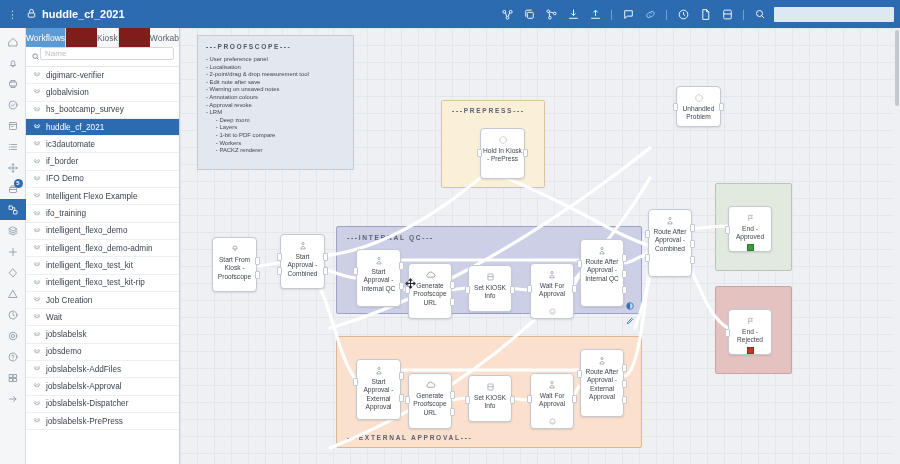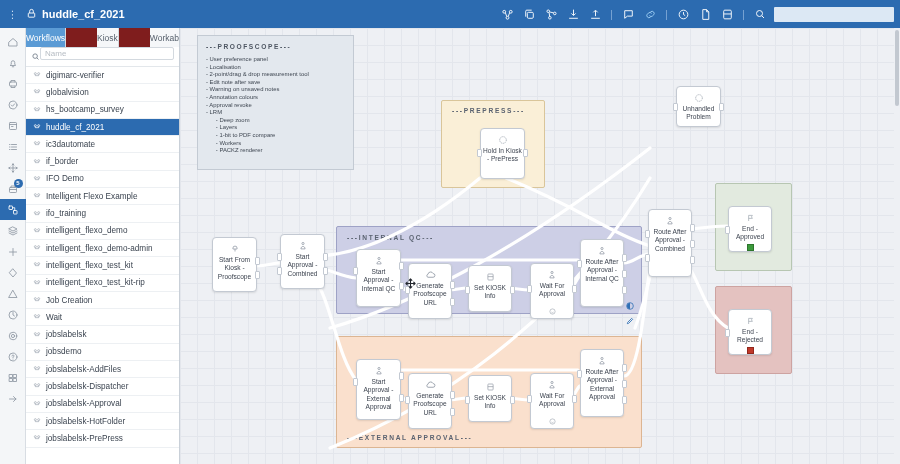--- a/index.html
+++ b/index.html
@@ -556,37 +556,29 @@
             <path d="M7 11v3h10v-3"></path>
           </svg></span>
         <span>jobslabelsk-AddFiles</span>
       </div>
       <div class="wf-item">
         <span class="wf-ico"><svg width="8" height="8" viewBox="0 0 24 24" fill="none" stroke="#a3abb6" stroke-width="2.2">
             <circle cx="7" cy="8" r="3"></circle>
             <circle cx="17" cy="8" r="3"></circle>
             <path d="M7 11v3h10v-3"></path>
           </svg></span>
+        <span>jobslabelsk-Approval</span>
+      </div>
+      <div class="wf-item">
+        <span class="wf-ico"><svg width="8" height="8" viewBox="0 0 24 24" fill="none" stroke="#a3abb6" stroke-width="2.2">
+            <circle cx="7" cy="8" r="3"></circle>
+            <circle cx="17" cy="8" r="3"></circle>
+            <path d="M7 11v3h10v-3"></path>
+          </svg></span>
         <span>jobslabelsk-Dispatcher</span>
-      </div>
-      <div class="wf-item">
-        <span class="wf-ico"><svg width="8" height="8" viewBox="0 0 24 24" fill="none" stroke="#a3abb6" stroke-width="2.2">
-            <circle cx="7" cy="8" r="3"></circle>
-            <circle cx="17" cy="8" r="3"></circle>
-            <path d="M7 11v3h10v-3"></path>
-          </svg></span>
-        <span>jobslabelsk-Approval</span>
-      </div>
-      <div class="wf-item">
-        <span class="wf-ico"><svg width="8" height="8" viewBox="0 0 24 24" fill="none" stroke="#a3abb6" stroke-width="2.2">
-            <circle cx="7" cy="8" r="3"></circle>
-            <circle cx="17" cy="8" r="3"></circle>
-            <path d="M7 11v3h10v-3"></path>
-          </svg></span>
-        <span>jobslabelsk-HotFolder</span>
       </div>
       <div class="wf-item">
         <span class="wf-ico"><svg width="8" height="8" viewBox="0 0 24 24" fill="none" stroke="#a3abb6" stroke-width="2.2">
             <circle cx="7" cy="8" r="3"></circle>
             <circle cx="17" cy="8" r="3"></circle>
             <path d="M7 11v3h10v-3"></path>
           </svg></span>
         <span>jobslabelsk-PrePress</span>
       </div>
     </div>

